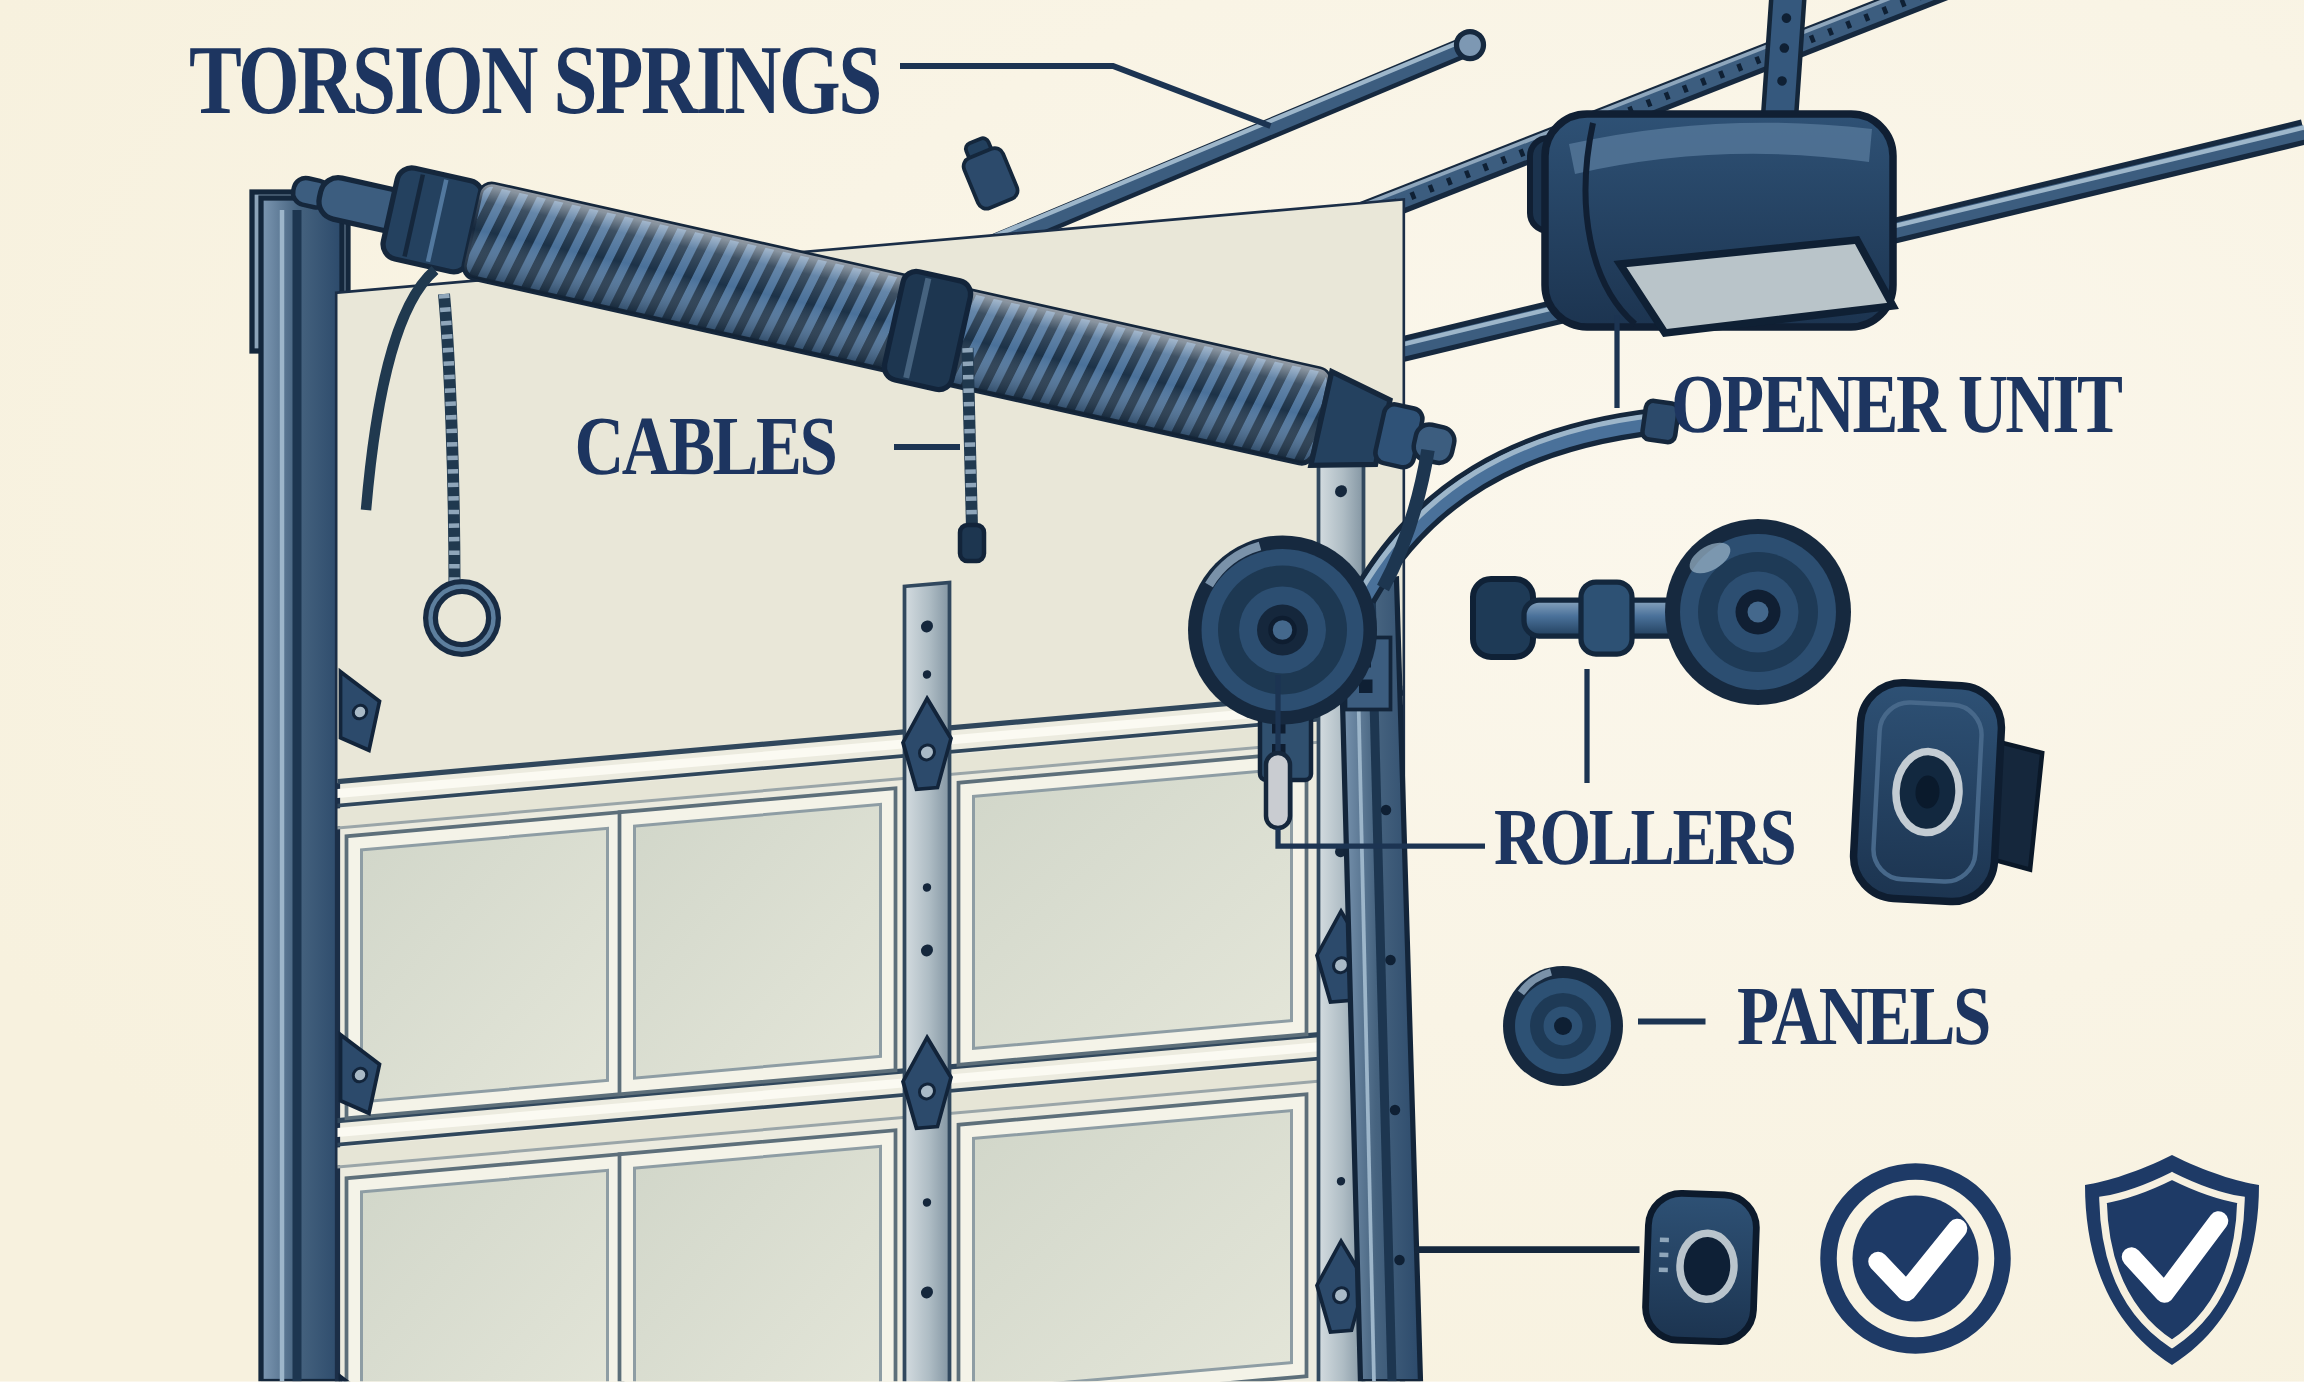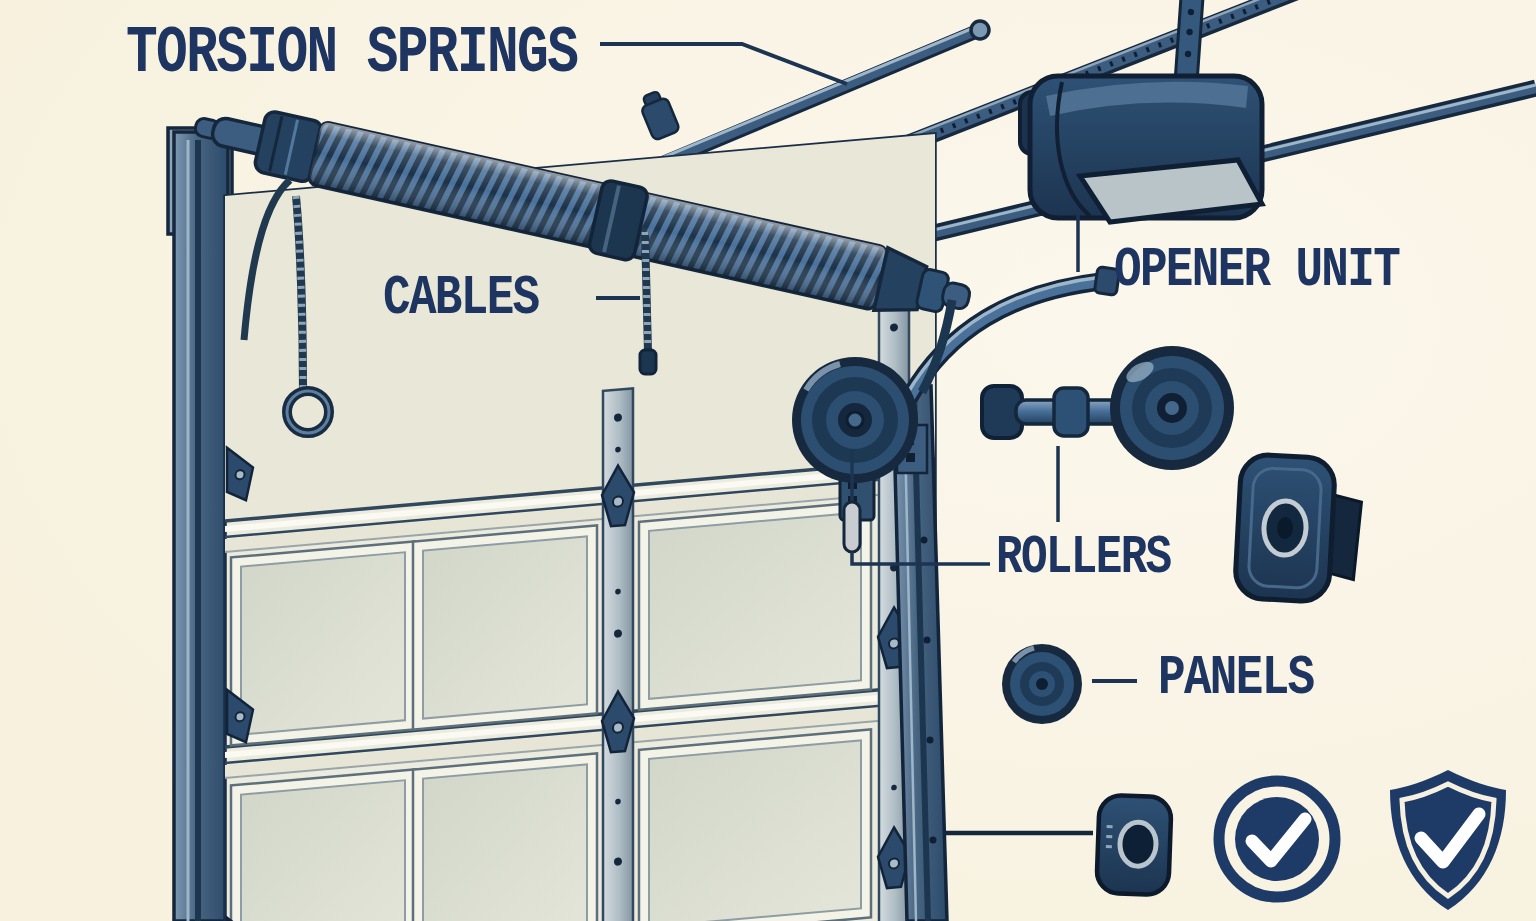--- a/index.html
+++ b/index.html
@@ -1,21 +1,21 @@
 <!DOCTYPE html>
 <html><head>
 <meta charset="utf-8">
 <style>
   html,body{margin:0;padding:0;}
   .scene{
     position:relative;
     width:1536px;height:921px;
     background:#f9f4e4;
     overflow:hidden;
-    font-family:Liberation Mono, monospace;
+    font-family:Liberation Serif, serif;
   }
   .art{position:absolute;left:0;top:0;}
   .lbl{
     position:absolute;
     color:#1d3560;
     font-weight:bold;
     letter-spacing:-2px;
     transform-origin:left top;
     white-space:nowrap;
     user-select:none;

